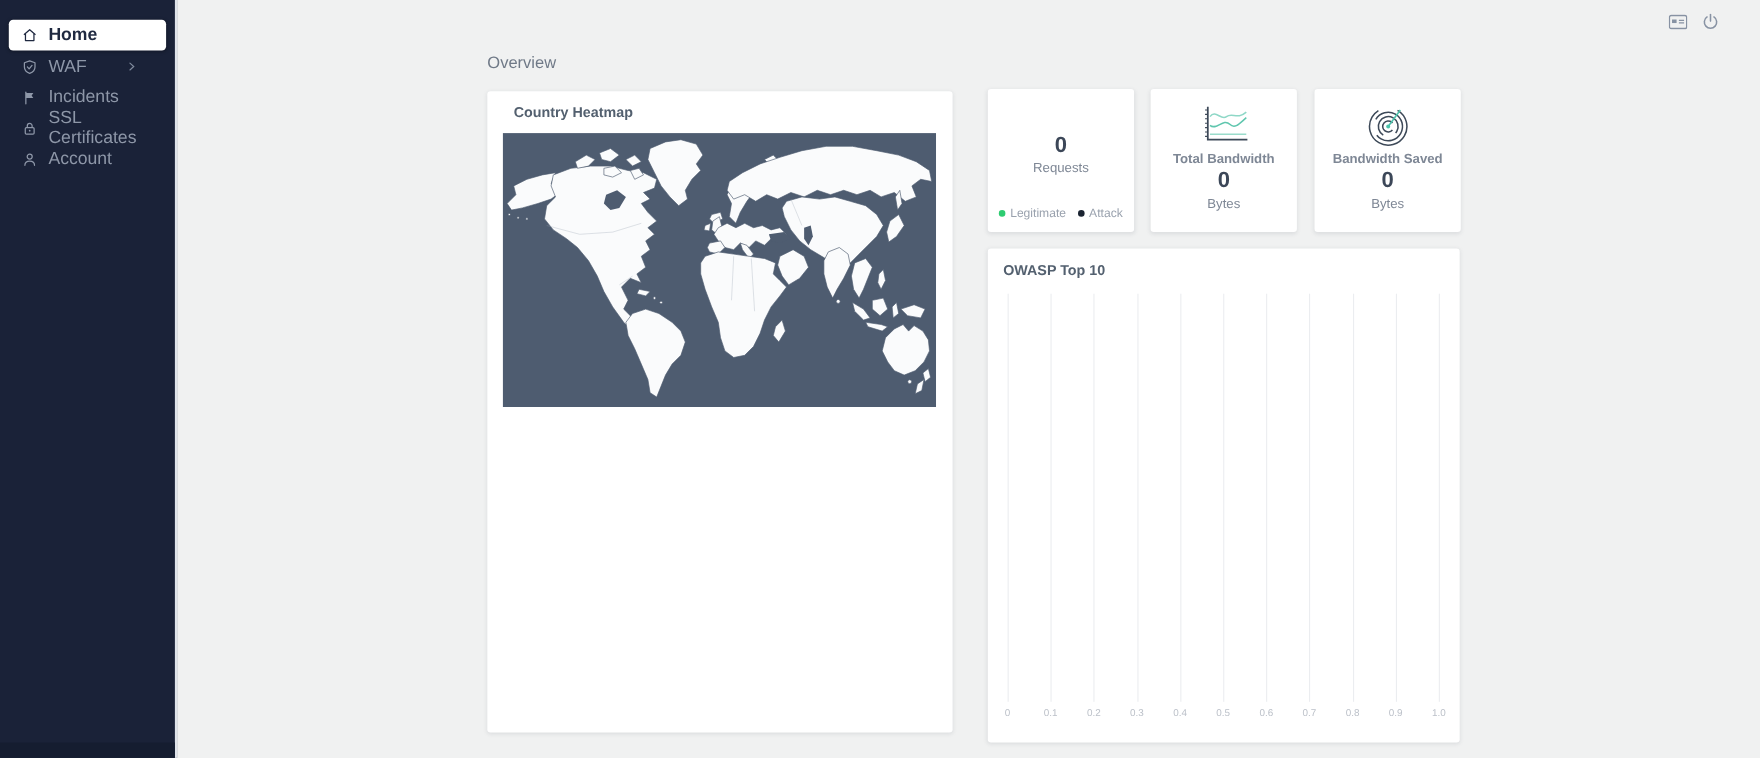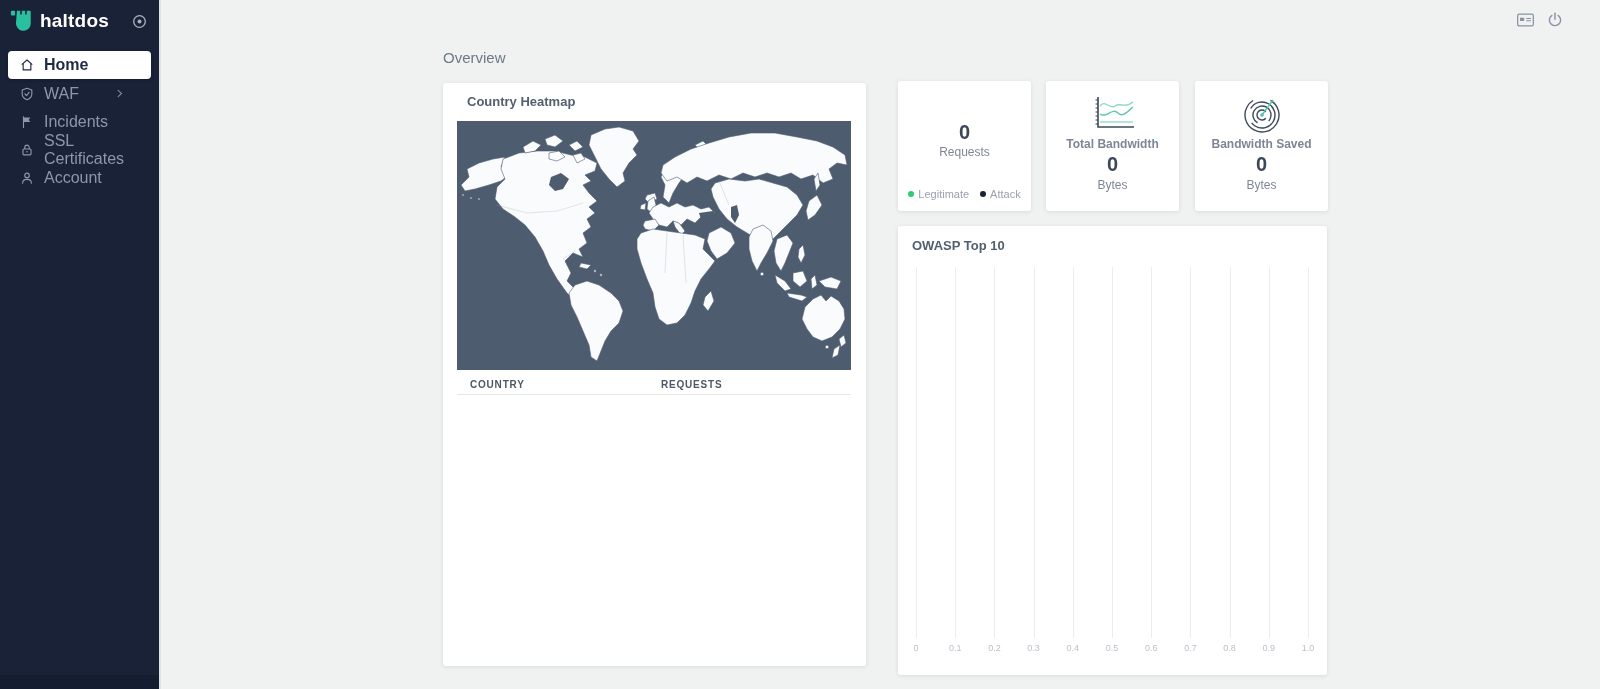--- a/index.html
+++ b/index.html
@@ -72,35 +72,20 @@
   .owasp-card .card-title{left:14px;top:12px;}
   .chart-area{position:absolute;left:18px;top:41px;width:392px;height:371px;}
   .gridline{position:absolute;top:0;width:1px;height:100%;background:#ebedf0;}
   .xticks{position:absolute;left:18px;top:417px;width:392px;height:12px;}
   .xtick{position:absolute;transform:translateX(-50%);font-size:9px;color:#bcc1c9;}
 </style>
 </head>
 <body>
 
 <div class="sidebar">
-  <div class="brand">
-    <span style="display:flex;">
-      <svg width="23" height="24" viewBox="0 0 24 26">
-        <rect x="0.5" y="2" width="4.6" height="5" rx="1" fill="#2abf9f"></rect>
-        <path d="M7,2 h3.6 v4 h1.7 v-4 h3.6 v4 h1.7 v-4 h3.4 a1,1 0 0 1 1,1 v12.5 a8,8 0 0 1 -15,3.8 a8.2,8.2 0 0 1 -1,-3.8 z" fill="#2abf9f"></path>
-      </svg>
-    </span>
-    <span class="brand-name">haltdos</span>
-    <span class="target-btn">
-      <svg width="15" height="15" viewBox="0 0 16 16" fill="none">
-        <circle cx="8" cy="8" r="6.2" stroke="currentColor" stroke-width="1.4"></circle>
-        <circle cx="8" cy="8" r="2.1" fill="currentColor"></circle>
-      </svg>
-    </span>
-  </div>
 
   <div class="nav">
     <div class="nav-item active">
       <span style="display:flex;">
         <svg width="14" height="14" viewBox="0 0 16 16" fill="none" stroke="currentColor" stroke-width="1.3" stroke-linejoin="round">
           <path d="M2 7.5 L8 2.3 L14 7.5"></path>
           <path d="M3.6 6.4 V13.6 H12.4 V6.4"></path>
         </svg>
       </span>
       <span>Home</span>
@@ -251,26 +236,20 @@
       </g>
 
       <g fill="none" stroke="#97a1b0" stroke-width="0.5" opacity="0.55">
         <path d="M40,84 L70,92 L100,90 L126,82"></path>
         <path d="M106,138 L118,130"></path>
         <path d="M210,112 L208,152"></path>
         <path d="M226,114 L229,162"></path>
         <path d="M262,60 L272,84"></path>
       </g>
     </svg>
-  </div>
-  <div class="country-table">
-    <div class="thead">
-      <div class="th c1">Country</div>
-      <div class="th c2">Requests</div>
-    </div>
   </div>
 </div>
 
 <div class="card stat-card requests">
   <div class="stat-value">0</div>
   <div class="stat-label">Requests</div>
   <div class="legend">
     <span class="legend-item">
       <span class="dot legit"></span>
       <span>Legitimate</span>

